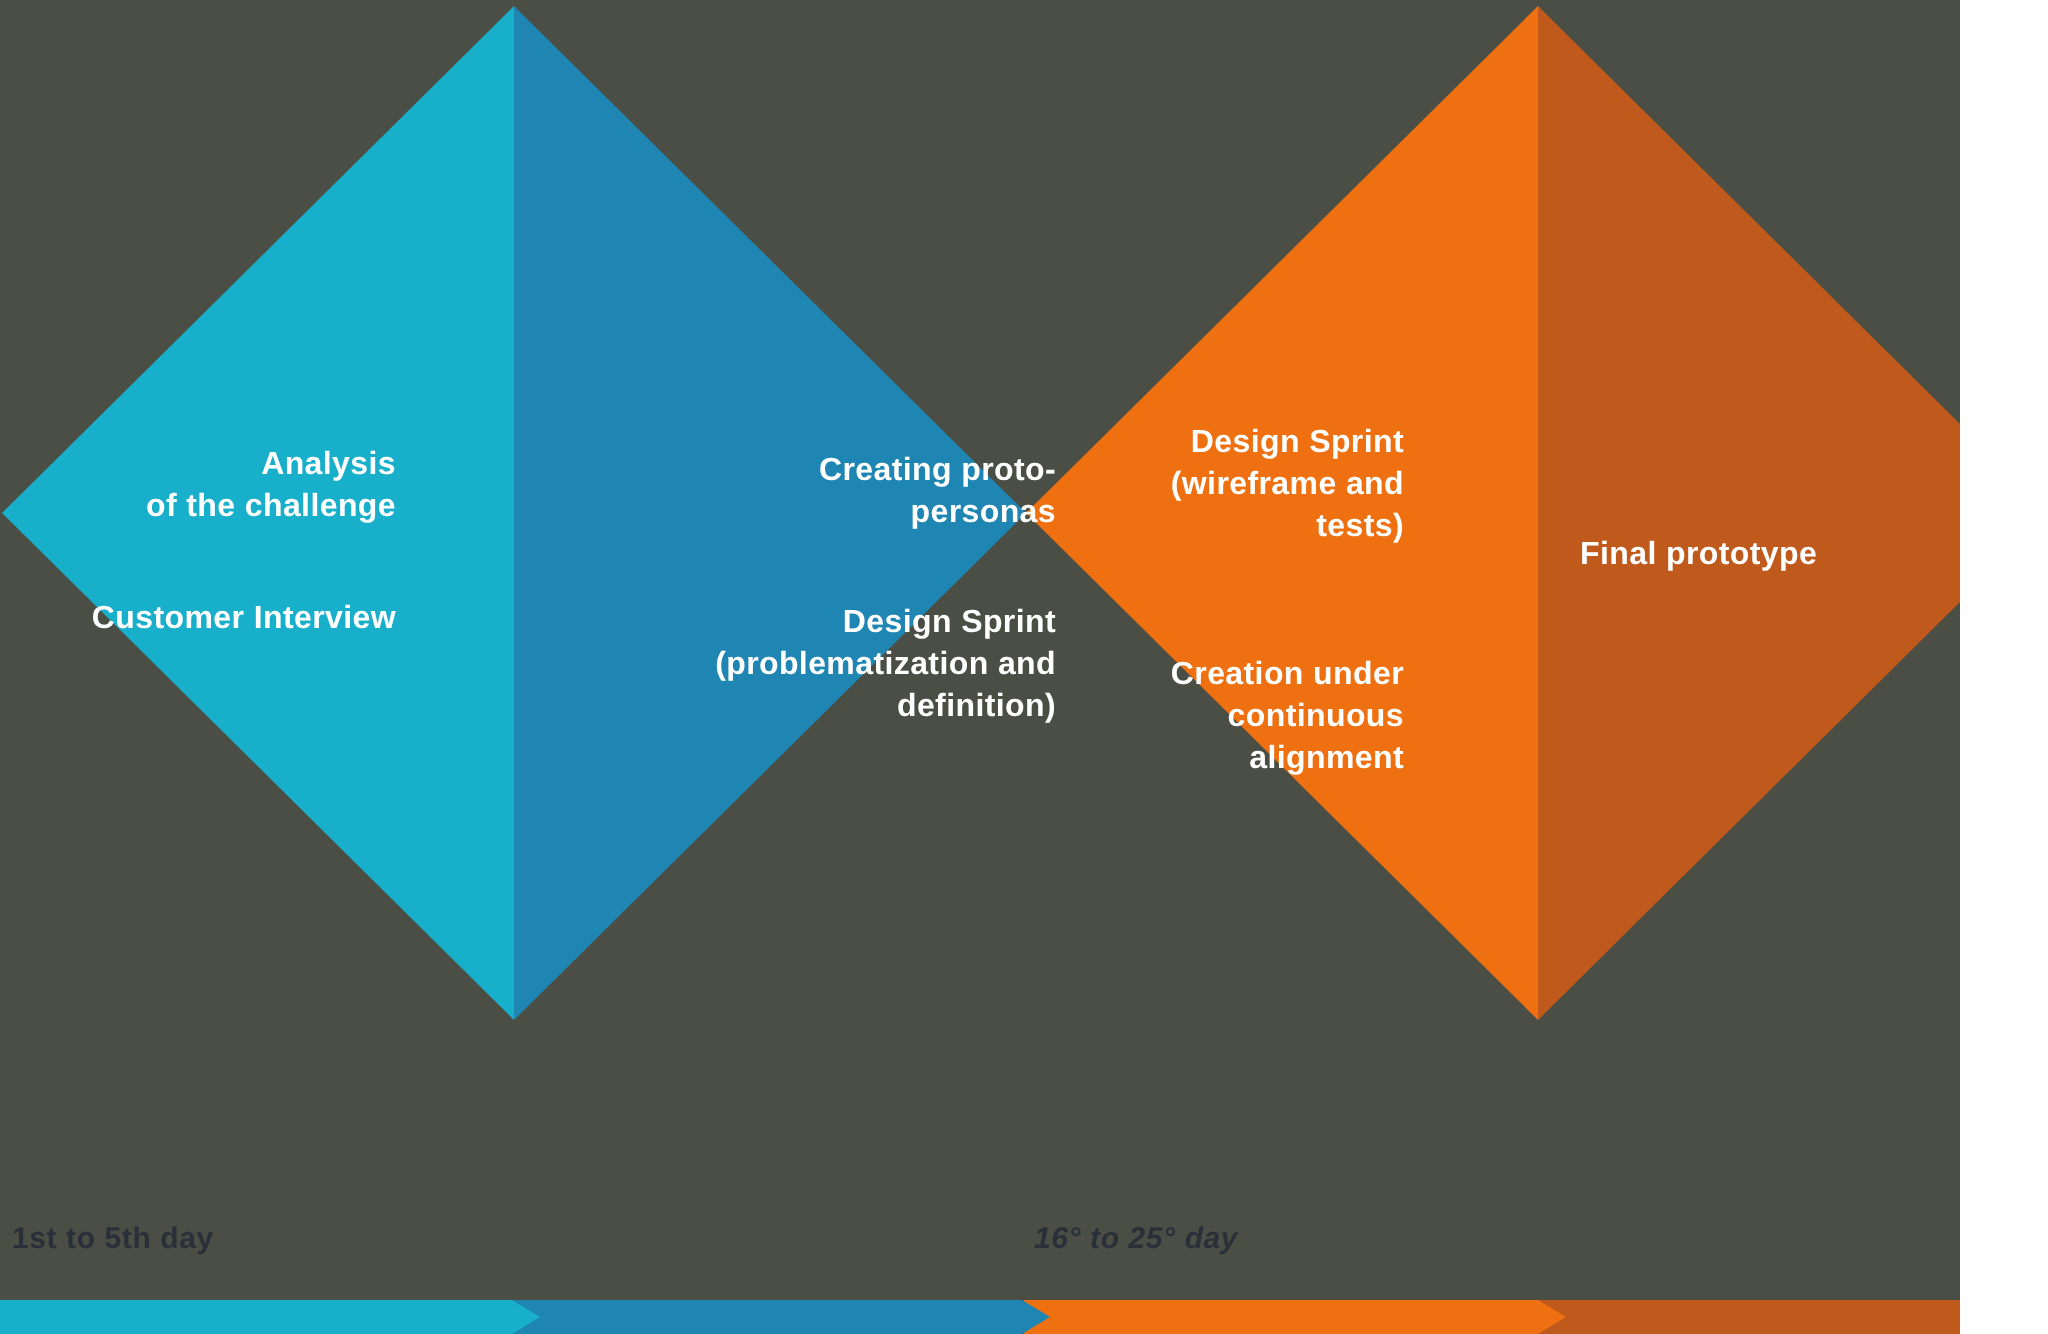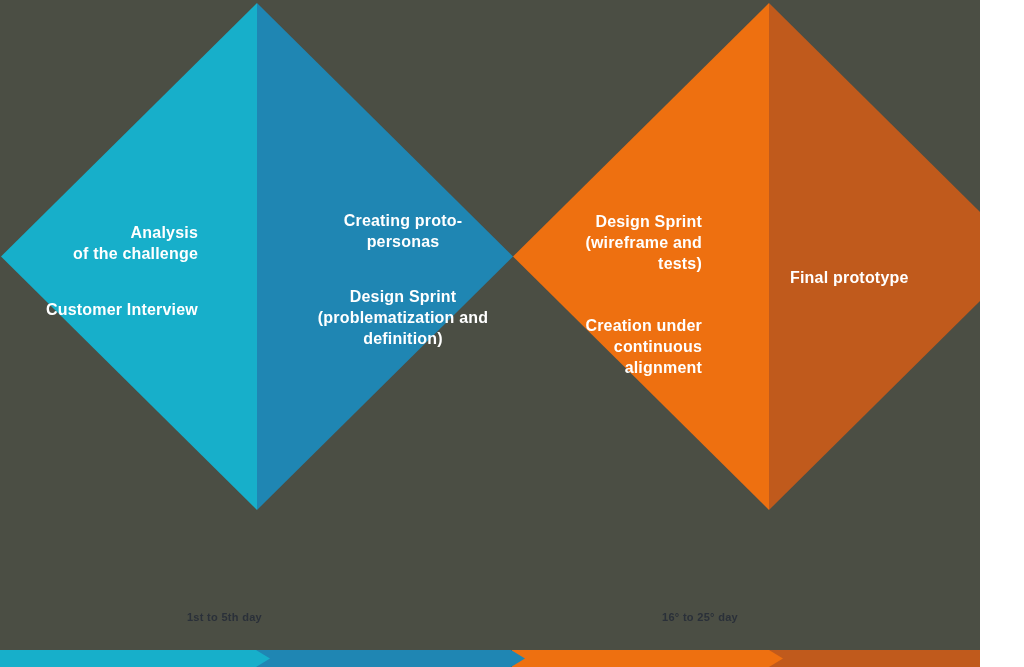--- a/index.html
+++ b/index.html
@@ -24,36 +24,36 @@
   
   .dtext {
     position:absolute; width:250px;
     color: var(--diamondText, #FFFFFF);
     font-weight:bold; font-size:16px; line-height:21px;
     letter-spacing:0.2px; white-space:pre-line;
   }
   .dtext p { margin:0; }
   .q1 { right:782px; top:201px; text-align:right; }
   .q1 p + p { margin-top:14px; }
-  .q2 { left:278px; top:189px; text-align:center; }
+  .q2 { left:278px; top:204px; text-align:right; }
   .q2 p + p { margin-top:13px; }
   .q3 { right:278px; top:190px; text-align:right; }
-  .q3 p + p { margin-top:20px; }
+  .q3 p + p { margin-top:32px; }
   .q4 { left:790px; top:246px; text-align:left; }
 
   
   .tl-label {
     position:absolute; top:611px; width:256px;
-    text-align:right; font-weight:bold; font-size:11px;
+    text-align:left; font-weight:bold; font-size:15px;
     letter-spacing:0.3px;
     color: var(--timelineText, #2A3039);
   }
   .tl-1 { left:6px; }
   .tl-2 { left:256px; }
-  .tl-3 { left:482px; }
+  .tl-3 { left:517px;font-style:italic; }
   .tl-4 { left:768px; }
 
   
   .bar-seg { position:absolute; bottom:0; height:17px; }
   .chev { clip-path: polygon(0 0, calc(100% - 14px) 0, 100% 50%, calc(100% - 14px) 100%, 0 100%); }
   .seg-1 { left:0;     width:270px; z-index:4; }
   .seg-2 { left:255px; width:270px; z-index:3; }
   .seg-3 { left:512px; width:271px; z-index:2; }
   .seg-4 { left:769px; width:255px; z-index:1; }
 </style>

